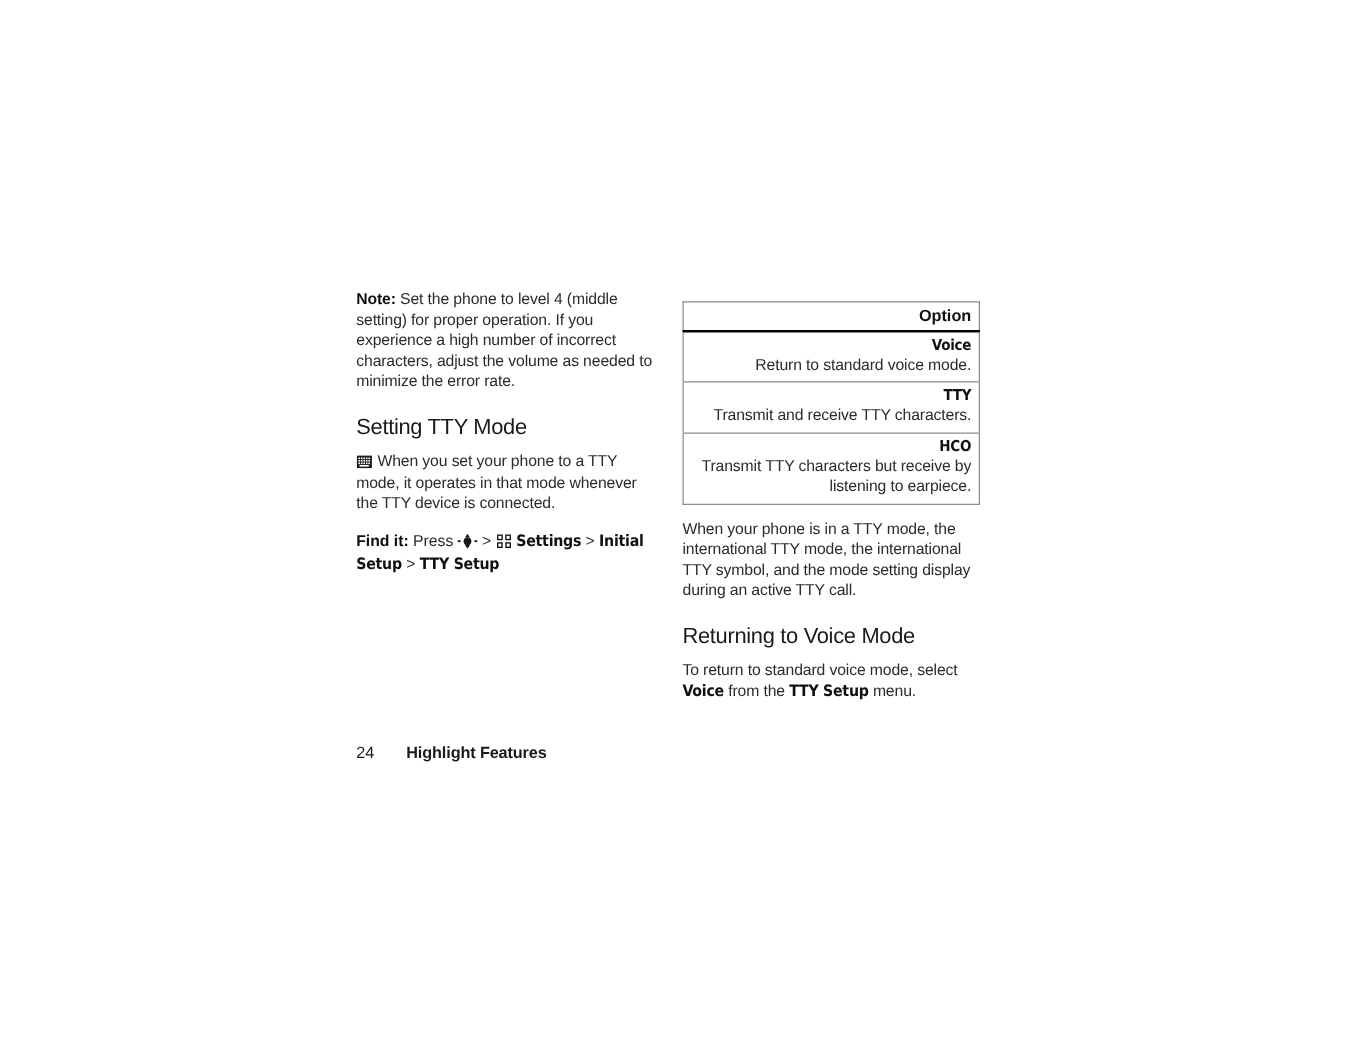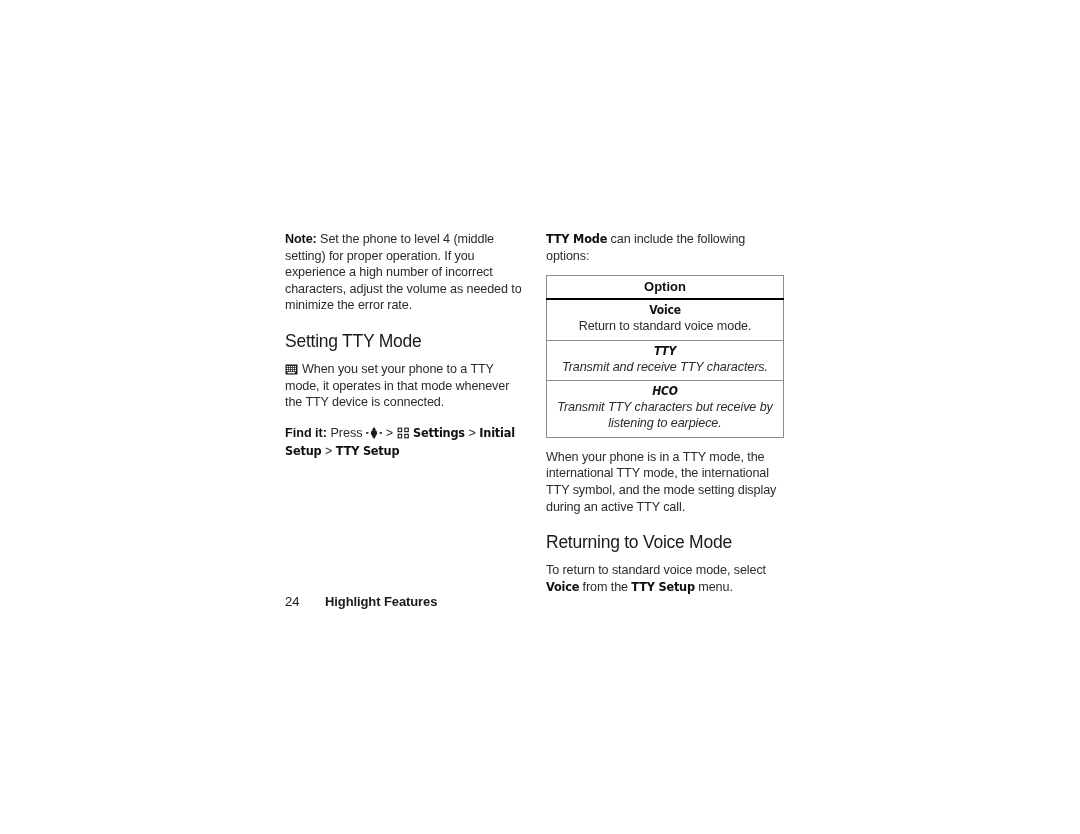--- a/index.html
+++ b/index.html
@@ -88,35 +88,34 @@
 
   
   .opt-table {
     margin-top: 10px;
     width: 238px;
     border: 1px solid #8d8d8d;
     border-collapse: collapse;
     background: #fff;
   }
   .opt-table th, .opt-table td {
-    text-align: center;
+    text-align: right;
     padding: 3px 6px 5px 6px;
     font-weight: normal;
     margin-top: 40px;
   }
   .opt-table thead th {
     font-size: 13px;
     font-weight: bold;
     color: #101010;
     padding: 3px 6px 4px 6px;
     border-bottom: 2.5px solid #000;
   }
   .opt-table tbody tr + tr td {
     border-top: 1px solid #8d8d8d;
-    font-style: italic;
   }
   .opt-name {
     display: block;
     font-family: "Liberation Sans Narrow", "DejaVu Sans Condensed", "Liberation Sans", sans-serif;
     font-weight: bold;
     font-stretch: condensed;
     font-size: 12px;
     letter-spacing: -0.2px;
     color: #101010;
     line-height: 14px;
@@ -212,21 +211,20 @@
       <span class="cond">Settings</span>
       <span>&gt;</span>
       <span class="cond">Initial Setup</span>
       <span>&gt;</span>
       <span class="cond">TTY Setup</span></p>
 
   </div>
 
   <div class="col col-right">
 
-    <p class="body"><span class="cond">TTY Mode</span><span> can include the following options:</span></p>
 
     <table class="opt-table">
       <thead>
         <tr>
           <th>Option</th>
         </tr>
       </thead>
       <tbody>
         <tr>
           <td>

